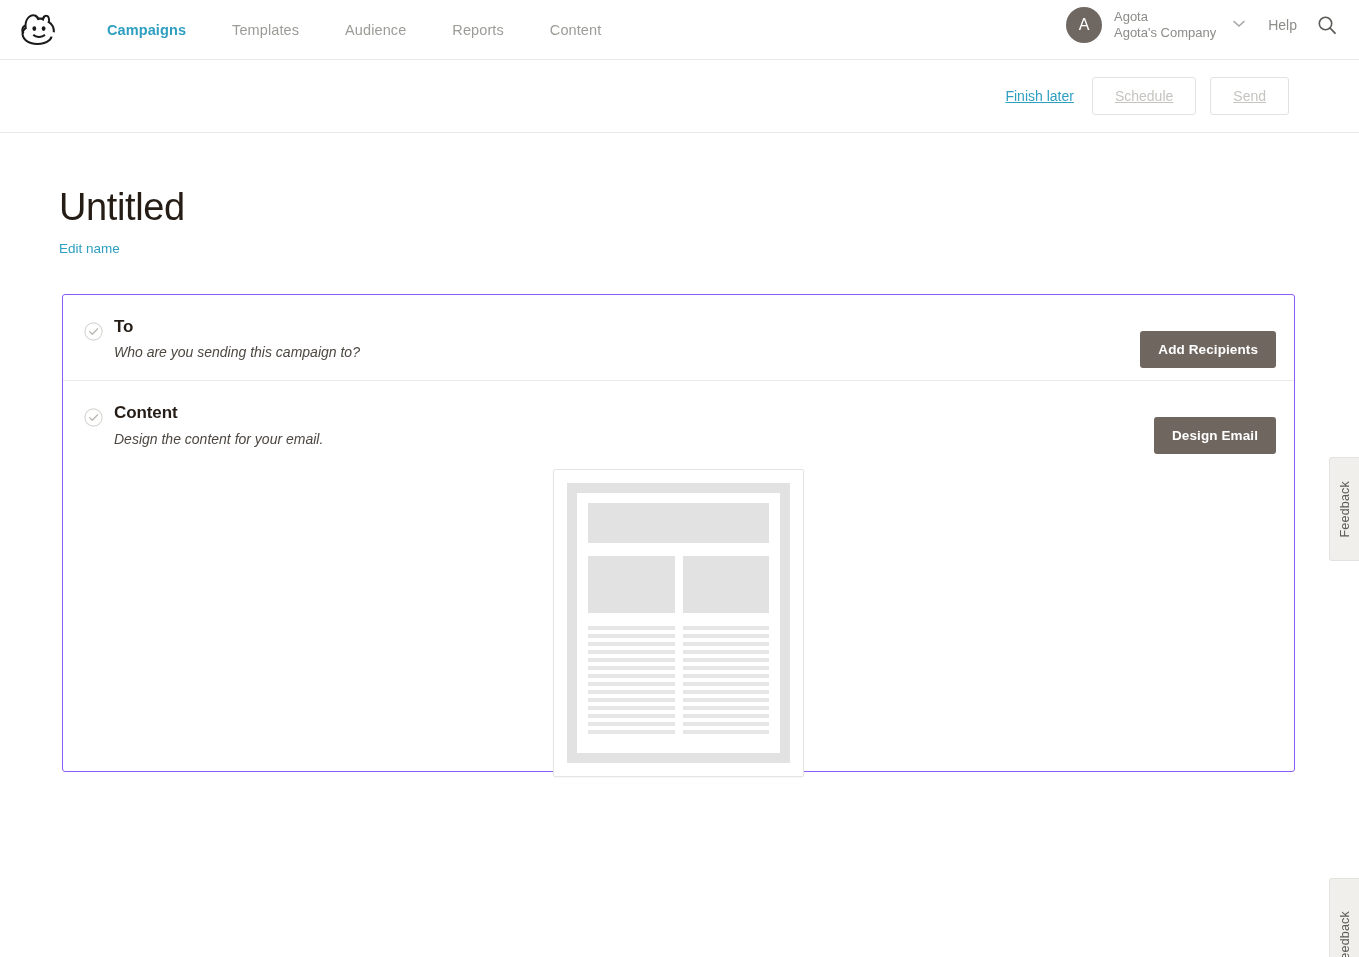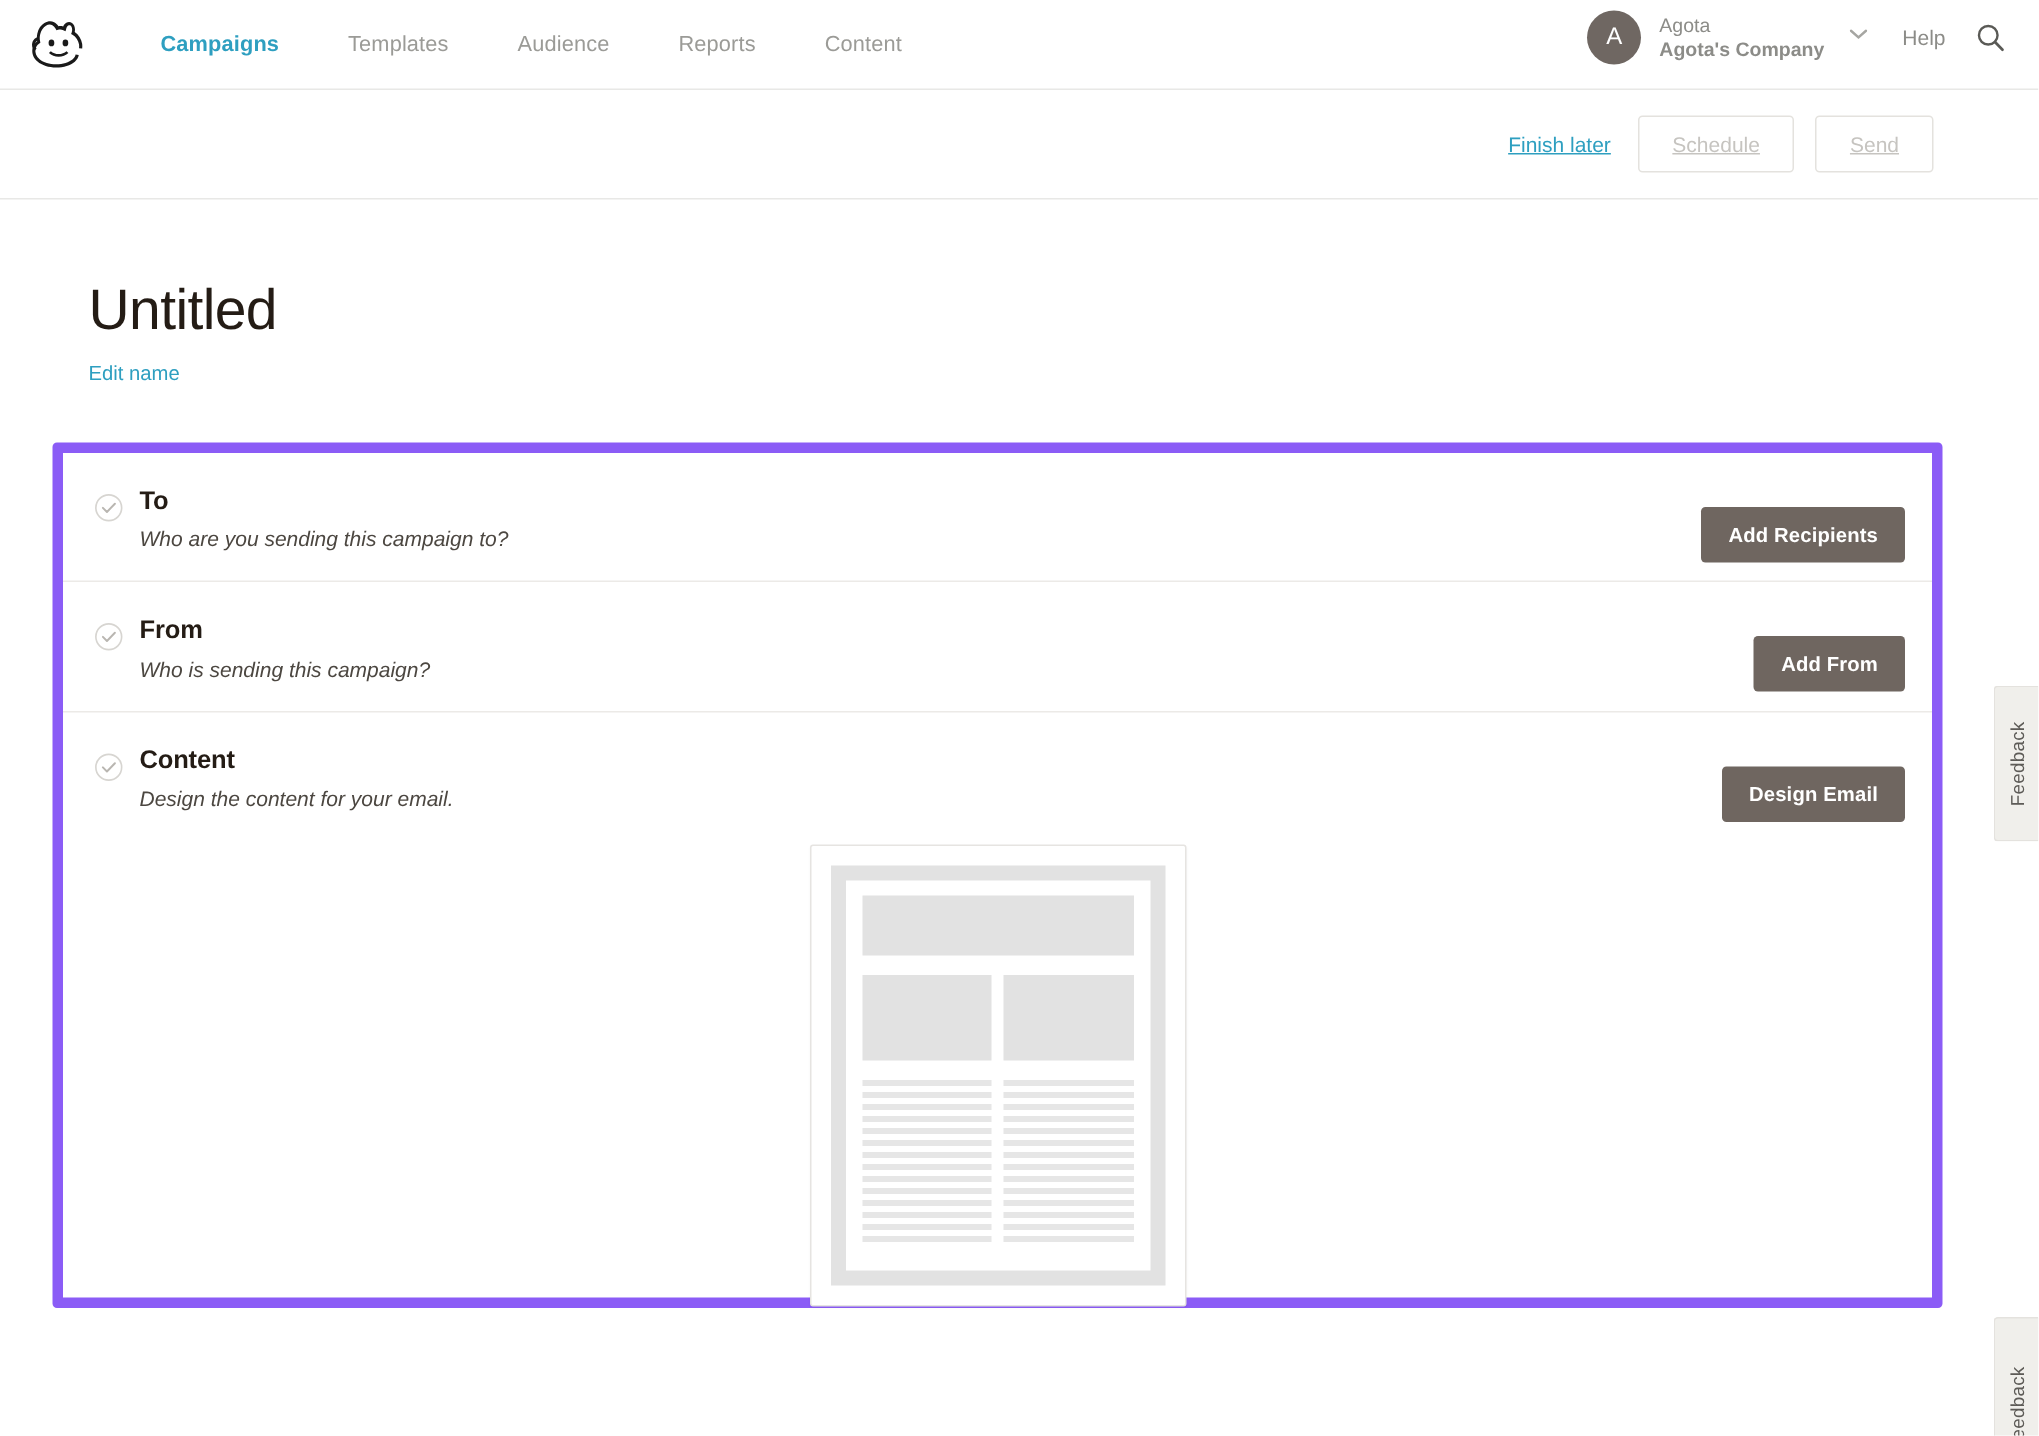--- a/index.html
+++ b/index.html
@@ -64,21 +64,21 @@
     font-weight: normal;
     flex: none;
   }
   .acct-text {
     margin-left: 12px;
     line-height: 16px;
     font-size: 13px;
     color: #8c8c88;
   }
   .acct-text .l1 { display: block; }
-  .acct-text .l2 { display: block; font-weight: bold; }
+  .acct-text .l2 { display: block; }
   .chev {
     margin-left: 16px;
     margin-right: 4px;
     color: #a6a6a2;
     font-size: 11px;
     line-height: 1;
     width: 14px;
     text-align: center;
   }
   .help-link {
@@ -169,22 +169,22 @@
     display: inline-block;
     margin: 15px 0 0 59px;
     font-size: 13.5px;
     color: #2e9fc0;
     text-decoration: none;
     cursor: pointer;
   }
 
   
   .card {
-    margin: 37px 64px 0 35px;
-    border: 7px solid #8b5cf6;
+    margin: 37px 64px 0 62px;
+    border: 1px solid #8b5cf6;
     border-radius: 3px;
     background: #fff;
   }
   .row {
     position: relative;
     display: flex;
     align-items: flex-start;
     padding: 22px 0 20px 0;
     border-bottom: 1px solid #eceae7;
     min-height: 86px;
@@ -364,35 +364,20 @@
       </span>
       <div class="row-texts">
         <div class="row-title">To</div>
         <div class="row-desc">Who are you sending this campaign to?</div>
       </div>
       <div class="row-action">
         <button class="btn-primary">Add Recipients</button>
       </div>
     </div>
 
-    <div class="row">
-      <span class="check-icon">
-        <svg width="19" height="19" viewBox="0 0 19 19">
-          <circle cx="9.5" cy="9.5" r="8.6" fill="none" stroke="#d7d5d1" stroke-width="1.1"></circle>
-          <path d="M5.6 9.6 L8.3 12.3 L13.6 6.8" fill="none" stroke="#b9b6b1" stroke-width="1.3" stroke-linecap="round" stroke-linejoin="round"></path>
-        </svg>
-      </span>
-      <div class="row-texts">
-        <div class="row-title">From</div>
-        <div class="row-desc">Who is sending this campaign?</div>
-      </div>
-      <div class="row-action">
-        <button class="btn-primary">Add From</button>
-      </div>
-    </div>
 
 
     <div class="row row-content" style="min-height:390px;">
       <span class="check-icon">
         <svg width="19" height="19" viewBox="0 0 19 19">
           <circle cx="9.5" cy="9.5" r="8.6" fill="none" stroke="#d7d5d1" stroke-width="1.1"></circle>
           <path d="M5.6 9.6 L8.3 12.3 L13.6 6.8" fill="none" stroke="#b9b6b1" stroke-width="1.3" stroke-linecap="round" stroke-linejoin="round"></path>
         </svg>
       </span>
       <div class="row-texts">

